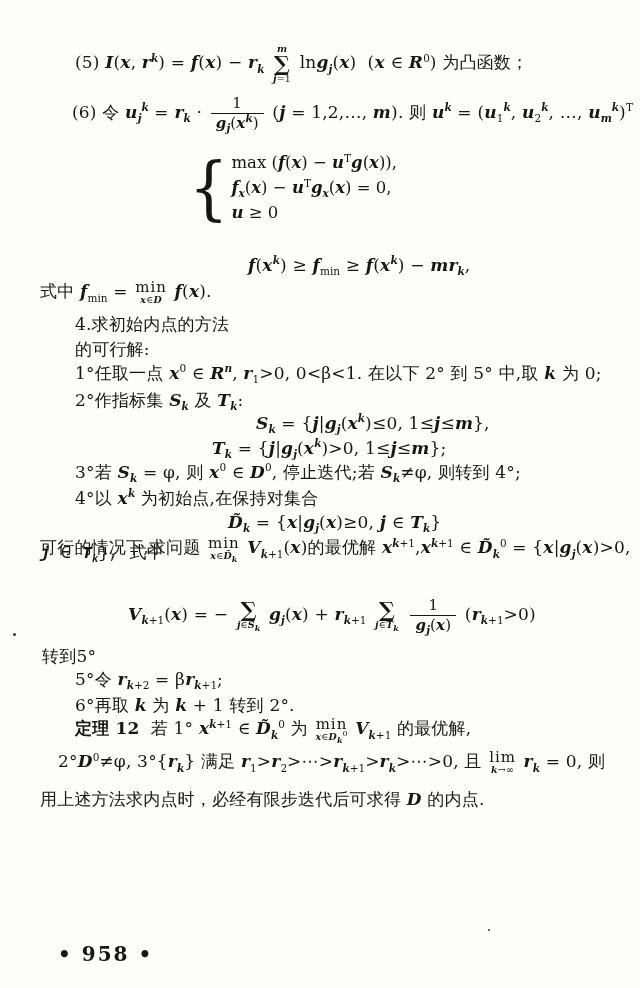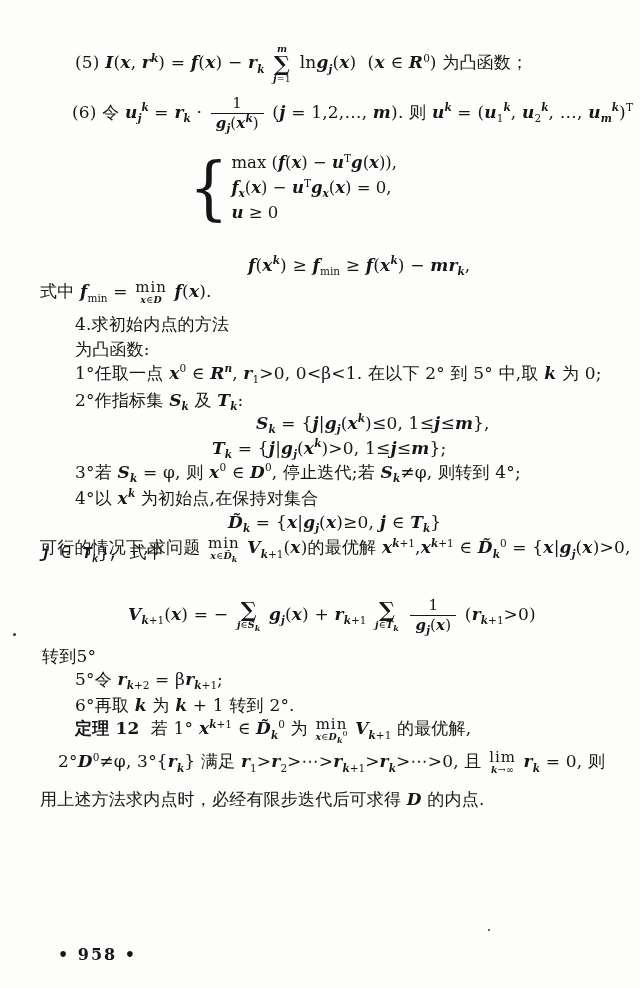--- a/index.html
+++ b/index.html
@@ -58,21 +58,21 @@
   .sys { position: absolute; display: flex; align-items: center; }
   .sys .brace {
     font-size: 62px; line-height: 1; font-weight: 400;
     transform: scaleY(1.12); transform-origin: center;
     margin-right: 3px;
   }
   .sys .rows { display: flex; flex-direction: column; gap: 3px; }
   .sys .row { font-size: 16.5px; line-height: 22px; white-space: nowrap; }
   .sys .row i { font-style: italic; font-weight: 600; }
 
-  .pagenum { font-size: 16px; letter-spacing: 2px; font-weight: 600; }
+  .pagenum { font-size: 20px; letter-spacing: 2px; font-weight: 600; }
   .speck { position: absolute; width: 3px; height: 3px; background: #333; border-radius: 50%; }
 </style>
 </head>
 <body>
 
 <div class="page">
 
   <div class="ln" style="left:75px; top:44px;">(5) <i>I</i>(<i>x</i>, <i>r</i><sup><i>k</i></sup>) = <i>f</i>(<i>x</i>) − <i>r</i><sub><i>k</i></sub> <span class="sum">
         <span class="lim"><i>m</i></span>
         <span class="sigma">∑</span>
@@ -92,21 +92,21 @@
     </div>
   </div>
 
   <div class="ln" style="left:248px; top:254px;"><i>f</i>(<i>x</i><sup><i>k</i></sup>) ≥ <i>f</i><sub>min</sub> ≥ <i>f</i>(<i>x</i><sup><i>k</i></sup>) − <i>mr</i><sub><i>k</i></sub>,</div>
   <div class="ln" style="left:40px; top:280px;">式中 <i>f</i><sub>min</sub> = <span class="underop">
         <span class="op">min</span>
         <span class="us"><i>x</i>∈<i>D</i></span>
       </span> <i>f</i>(<i>x</i>).</div>
 
   <div class="ln" style="left:75px; top:313px;">4.求初始内点的方法</div>
-  <div class="ln" style="left:75px; top:338px;">为凸函数:</div>
+  <div class="ln" style="left:75px; top:338px;">的可行解:</div>
   <div class="ln" style="left:75px; top:362px;">1°任取一点 <i>x</i><sup>0</sup> ∈ <i>R</i><sup><i>n</i></sup>, <i>r</i><sub>1</sub>&gt;0, 0&lt;β&lt;1. 在以下 2° 到 5° 中,取 <i>k</i> 为 0;</div>
   <div class="ln" style="left:75px; top:389px;">2°作指标集 <i>S</i><sub><i>k</i></sub> 及 <i>T</i><sub><i>k</i></sub>:</div>
   <div class="ln" style="left:212px; top:412px;margin-left:44px;"><i>S</i><sub><i>k</i></sub> = {<i>j</i>|<i>g</i><sub><i>j</i></sub>(<i>x</i><sup><i>k</i></sup>)≤0, 1≤<i>j</i>≤<i>m</i>},</div>
   <div class="ln" style="left:212px; top:437px;"><i>T</i><sub><i>k</i></sub> = {<i>j</i>|<i>g</i><sub><i>j</i></sub>(<i>x</i><sup><i>k</i></sup>)&gt;0, 1≤<i>j</i>≤<i>m</i>};</div>
   <div class="ln" style="left:75px; top:461px;">3°若 <i>S</i><sub><i>k</i></sub> = φ, 则 <i>x</i><sup>0</sup> ∈ <i>D</i><sup>0</sup>, 停止迭代;若 <i>S</i><sub><i>k</i></sub>≠φ, 则转到 4°;</div>
   <div class="ln" style="left:75px; top:487px;">4°以 <i>x</i><sup><i>k</i></sup> 为初始点,在保持对集合</div>
   <div class="ln" style="left:228px; top:511px;"><i>D̃</i><sub><i>k</i></sub> = {<i>x</i>|<i>g</i><sub><i>j</i></sub>(<i>x</i>)≥0, <i>j</i> ∈ <i>T</i><sub><i>k</i></sub>}</div>
   <div class="ln" style="left:40px; top:536px;">可行的情况下,求问题 <span class="underop">
         <span class="op">min</span>
         <span class="us"><i>x</i>∈<i>D̃</i><sub><i>k</i></sub></span>

